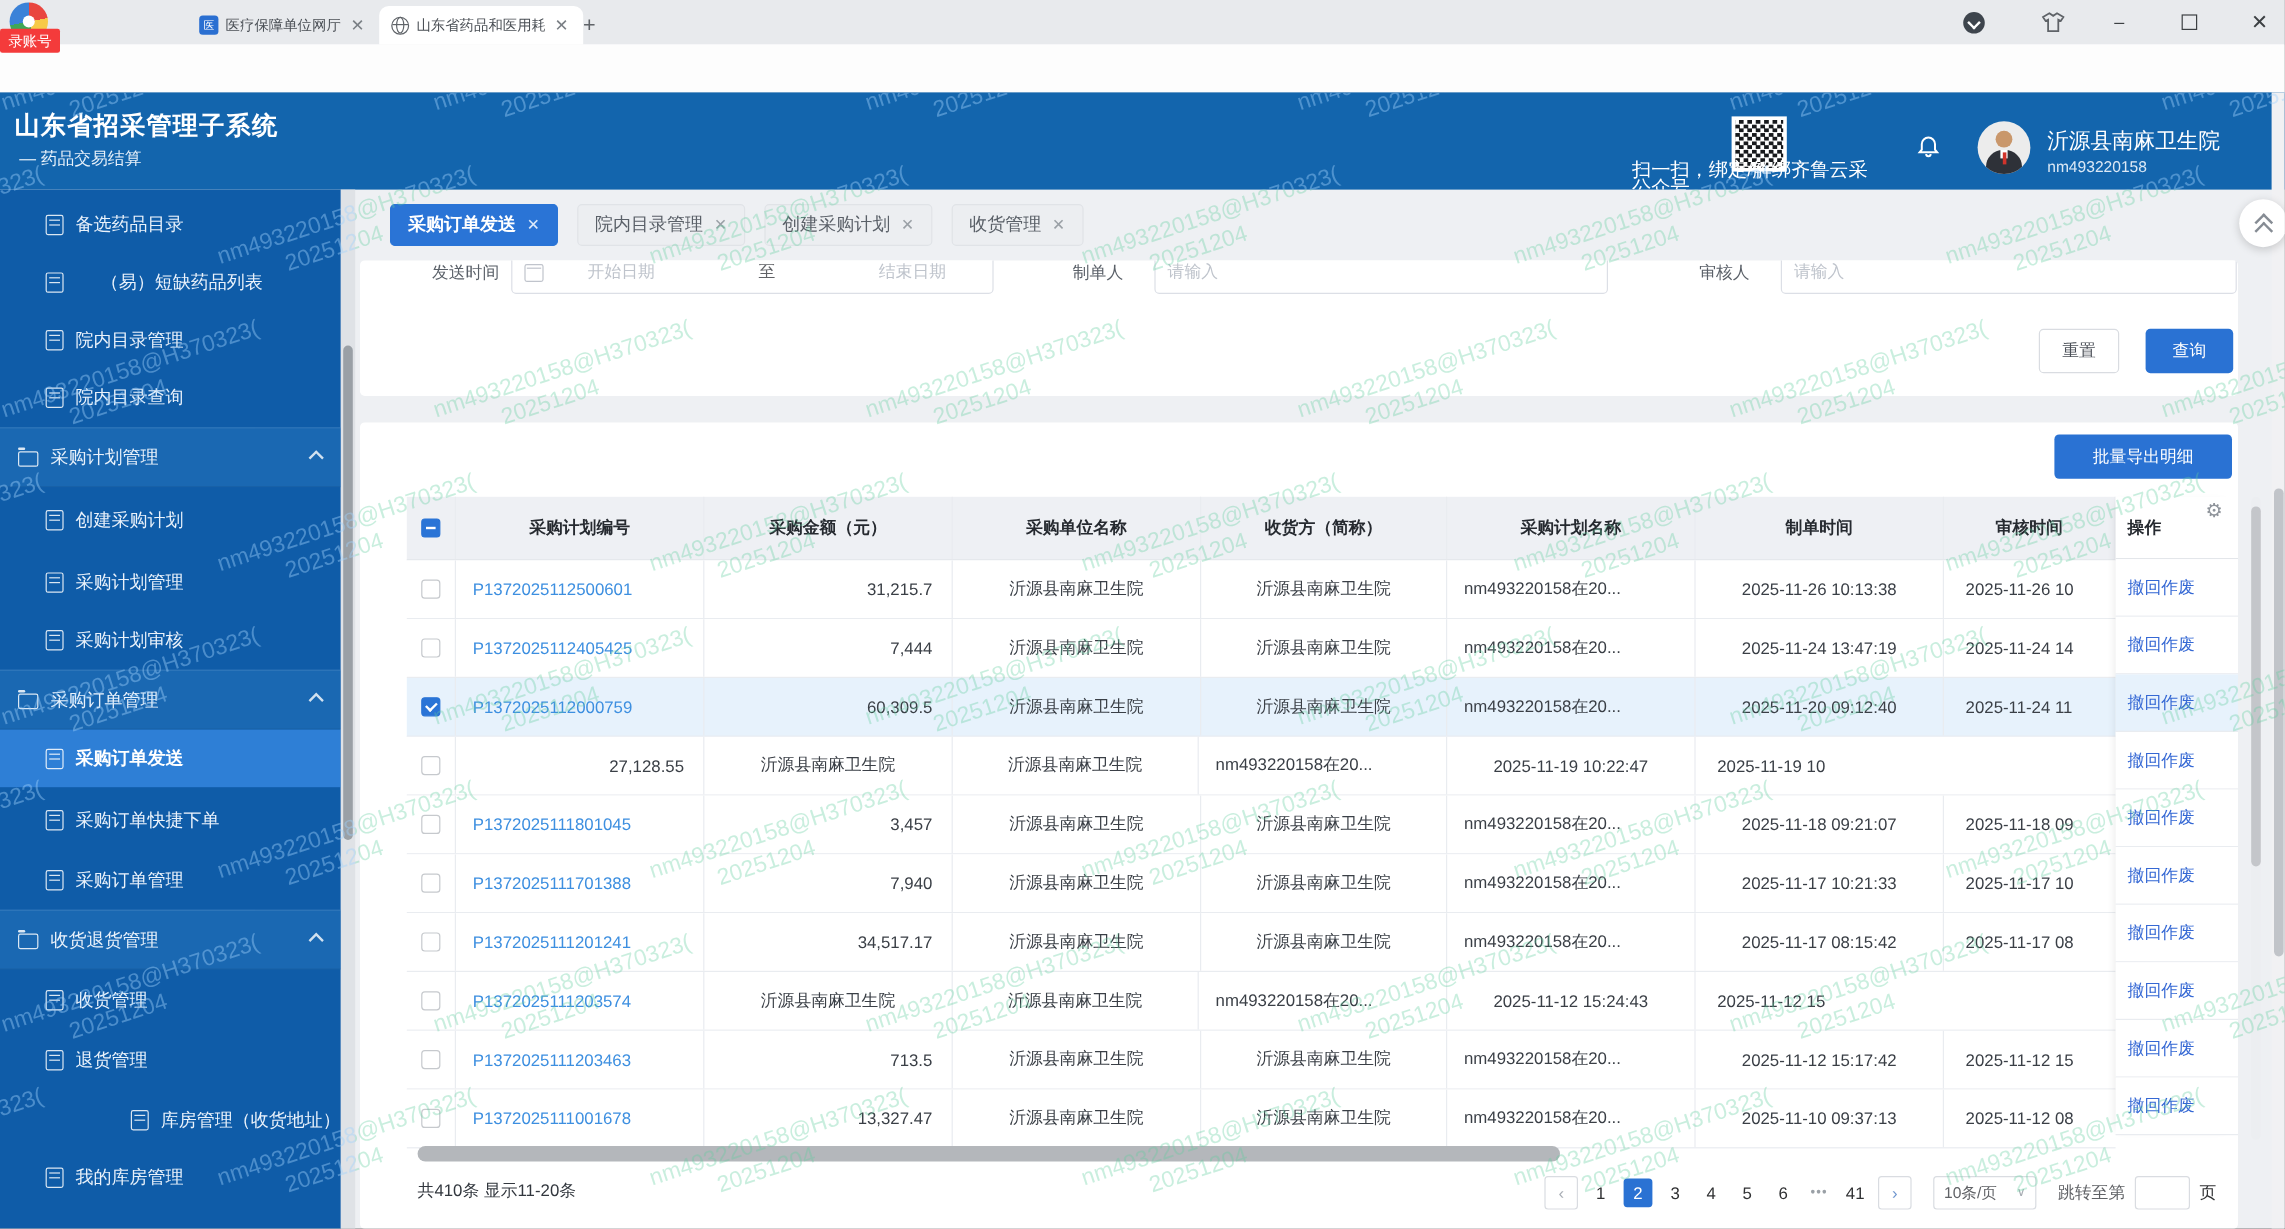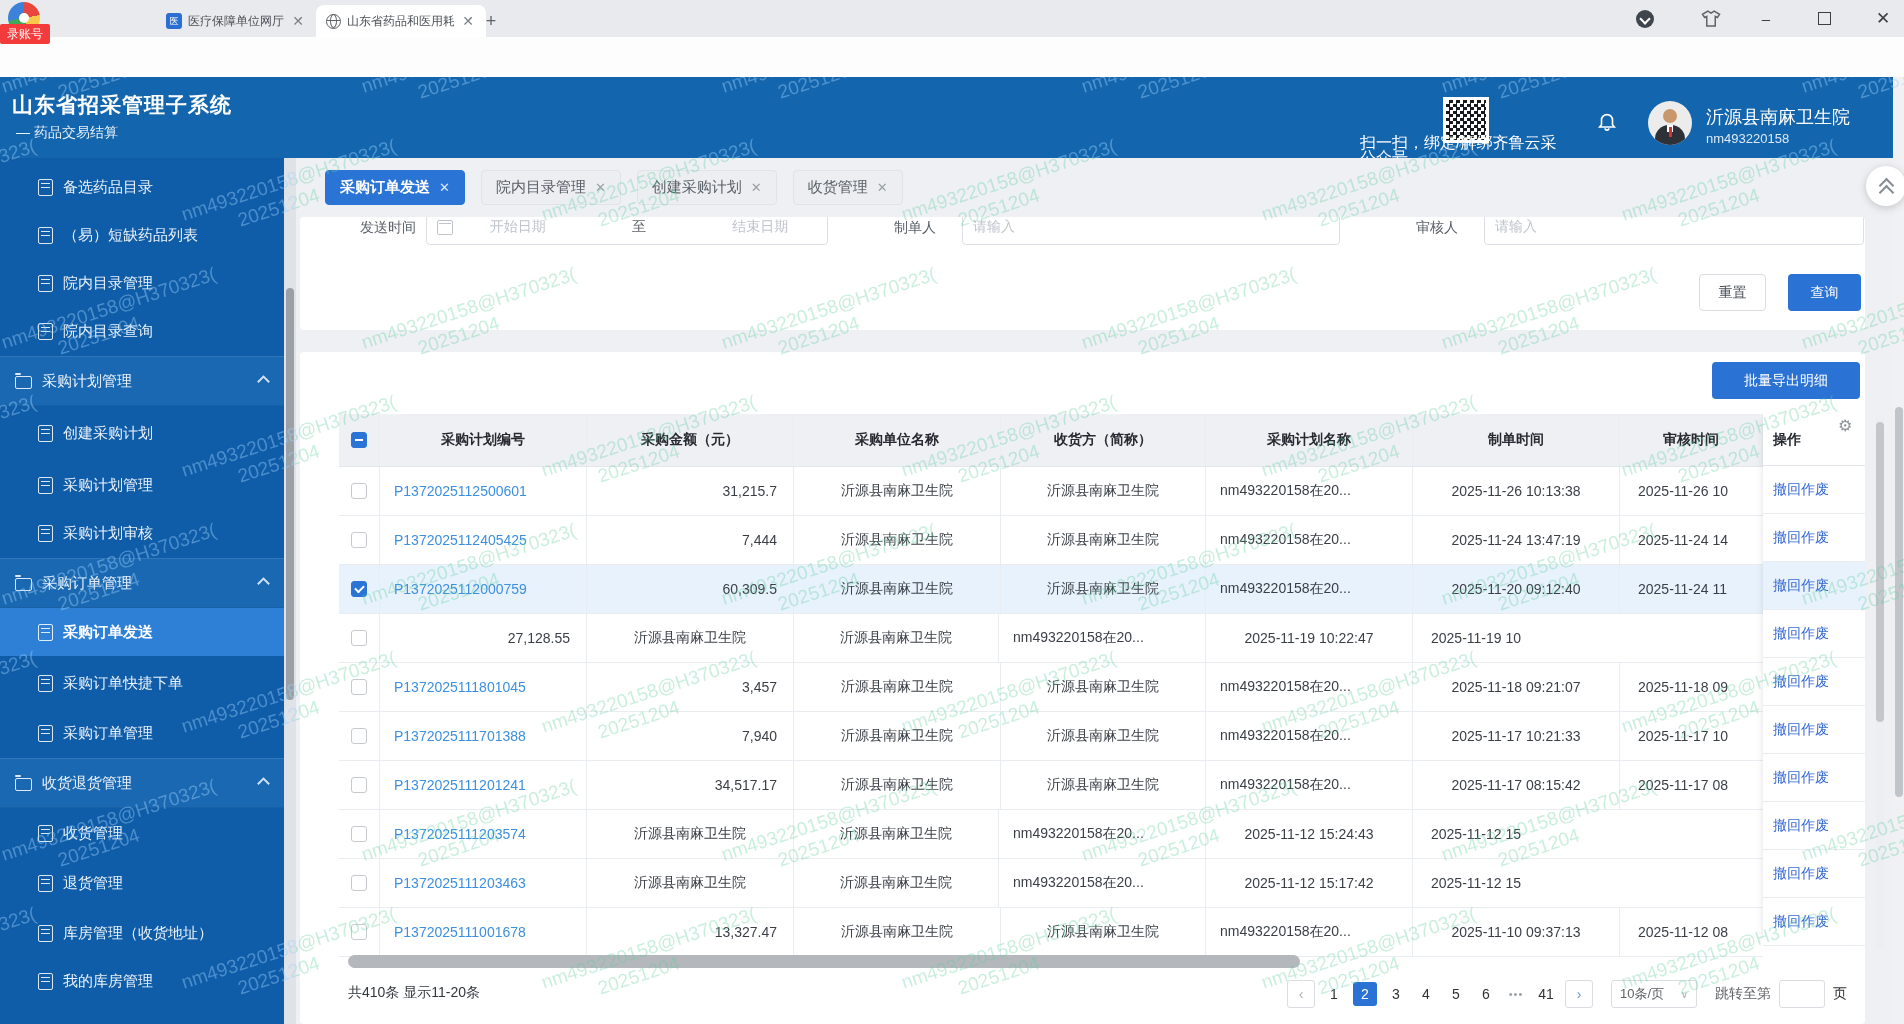--- a/index.html
+++ b/index.html
@@ -248,21 +248,21 @@
     </div>
     <div id="org-name">沂源县南麻卫生院</div>
     <div id="org-code">nm493220158</div>
   </div>
 
   <div id="sidebar">
       <div class="sb-item sub" style="top: 5px;">
         <div class="ico-doc"></div>
         <span class="lbl">备选药品目录</span>
       </div>
-      <div class="sb-item sub" style="top: 53px;">
+      <div class="sb-item sub" style="top: 53px; gap: 21px;">
         <div class="ico-doc"></div>
         <span class="lbl">（易）短缺药品列表</span>
       </div>
       <div class="sb-item sub" style="top: 101px;">
         <div class="ico-doc"></div>
         <span class="lbl">院内目录管理</span>
       </div>
       <div class="sb-item sub" style="top: 149px;">
         <div class="ico-doc"></div>
         <span class="lbl">院内目录查询</span>
@@ -307,21 +307,21 @@
         <span class="chev-up"></span>
       </div>
       <div class="sb-item sub" style="top: 651px;">
         <div class="ico-doc"></div>
         <span class="lbl">收货管理</span>
       </div>
       <div class="sb-item sub" style="top: 701px;">
         <div class="ico-doc"></div>
         <span class="lbl">退货管理</span>
       </div>
-      <div class="sb-item sub" style="top: 751px;">
+      <div class="sb-item sub" style="top: 751px; justify-content: flex-end;">
         <div class="ico-doc"></div>
         <span class="lbl">库房管理（收货地址）</span>
       </div>
       <div class="sb-item sub" style="top: 799px;">
         <div class="ico-doc"></div>
         <span class="lbl">我的库房管理</span>
       </div>
     </div>
   <div id="sb-scroll">
       <div id="sb-thumb"></div>
@@ -479,20 +479,21 @@
           <div class="tc " style="width: 205px;">沂源县南麻卫生院</div>
           <div class="tc a-left" style="width: 207px;">nm493220158在20...</div>
           <div class="tc " style="width: 207px;">2025-11-12 15:24:43</div>
           <div class="tc a-clip" style="width: 143px;">2025-11-12 15</div>
         </div>
         <div class="trow">
           <div class="tc" style="width: 41px;">
             <div class="cb"></div>
           </div>
           <div class="tc a-left lnk" style="width: 207px;">P1372025111203463</div>
+          <div class="tc a-right" style="width: 207px;">713.5</div>
           <div class="tc " style="width: 207px;">沂源县南麻卫生院</div>
           <div class="tc " style="width: 205px;">沂源县南麻卫生院</div>
           <div class="tc a-left" style="width: 207px;">nm493220158在20...</div>
           <div class="tc " style="width: 207px;">2025-11-12 15:17:42</div>
           <div class="tc a-clip" style="width: 143px;">2025-11-12 15</div>
         </div>
         <div class="trow">
           <div class="tc" style="width: 41px;">
             <div class="cb"></div>
           </div>

